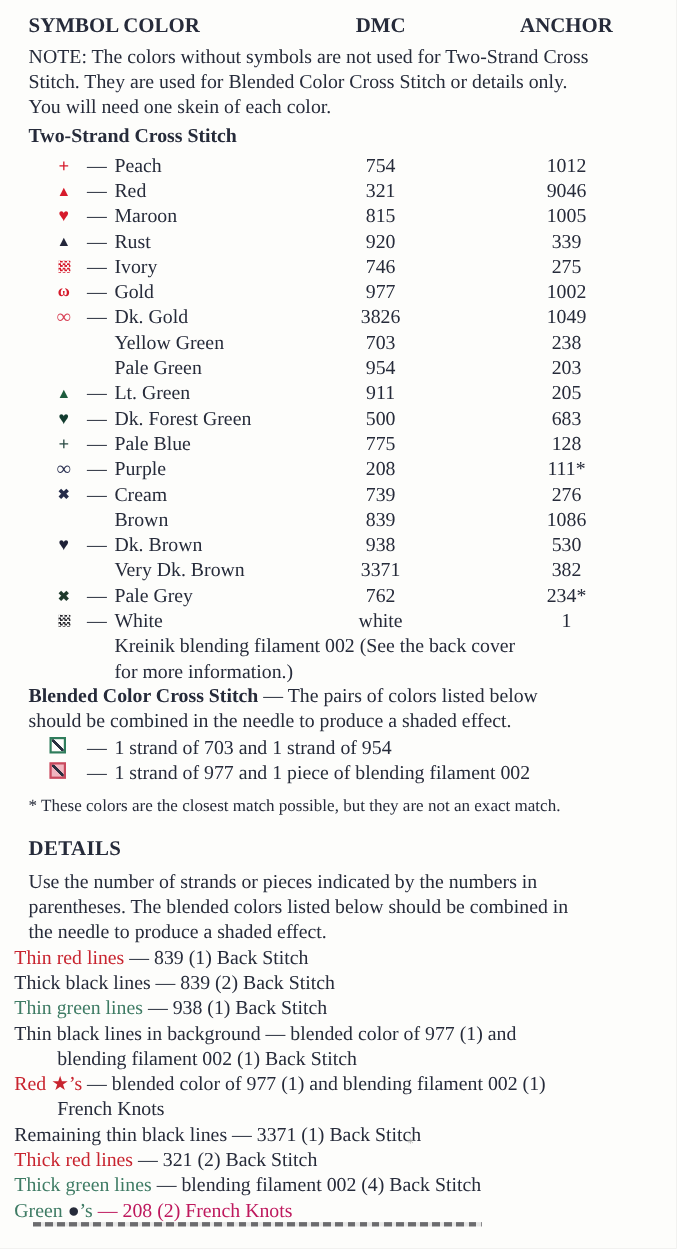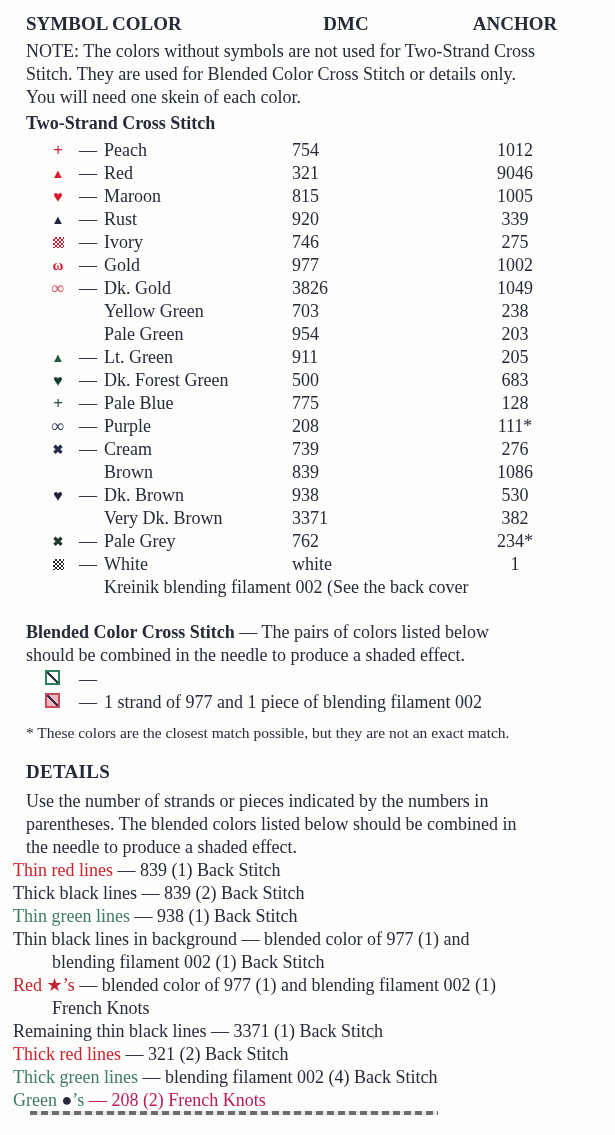--- a/index.html
+++ b/index.html
@@ -28,21 +28,21 @@
   .k-heart{font-size:16px;}
   .k-omega{font-size:15px; font-weight:700;}
   .k-infinity{font-size:18px; font-weight:700;}
   .k-x{font-size:13px; font-weight:700;}
   .sym.k-checker::before{
     content:""; display:block; width:11px; height:11px;
     background:repeating-conic-gradient(currentColor 0% 25%, transparent 0% 50%) 0 0/4px 4px;
   }
   .dash{left:74px; width:28px; text-align:center; color:#262b3a;}
   .cname{left:104px;}
-  .dmc{left:292px; width:88px; text-align:left;}
+  .dmc{left:302px; width:88px; text-align:center;}
   .anchor{left:440px; width:150px; text-align:center;}
   
   .brow{position:relative; height:23px;}
   .brow > span{position:absolute; top:0; white-space:nowrap;}
   .b-sq{left:45px; top:4px;}
   .b-dash{left:74px; width:28px; text-align:center;}
   .b-text{left:104px;}
   .blend-sq{display:inline-block; width:11px; height:11px; border:2px solid;}
   .blend-sq.green{border-color:#2f7d5c; background-color:#fdfdfb;
     background-image:linear-gradient(45deg, transparent 42%, #2a3040 42%, #2a3040 58%, transparent 58%);}
@@ -211,31 +211,39 @@
       <span class="dmc">white</span>
       <span class="anchor">1</span>
     </div>
       <div class="crow">
       <span class="sym k-none" style="color: rgb(38, 43, 58);"></span>
       <span class="dash"></span>
       <span class="cname">Kreinik blending filament 002 (See the back cover</span>
       <span class="dmc"></span>
       <span class="anchor"></span>
     </div>
+      <div class="crow">
+      <span class="sym k-none" style="color: rgb(38, 43, 58);"></span>
+      <span class="dash"></span>
+      <span class="cname">for more information.)</span>
+      <span class="dmc"></span>
+      <span class="anchor"></span>
+    </div>
     </div>
 
   <div class="abs para" style="top:621px">
     <span class="bold-head">Blended Color Cross Stitch</span><span> — The pairs of colors listed below</span>
   </div>
   <div class="abs para" style="top:644px">should be combined in the needle to produce a shaded effect.</div>
 
   <div class="abs" style="top:668px; left:0; width:615px">
     <div class="brow">
       <span class="b-sq"><span class="blend-sq green"></span></span>
       <span class="b-dash">—</span>
+      <span class="b-text">1 strand of 703 and 1 strand of 954</span>
     </div>
     <div class="brow">
       <span class="b-sq"><span class="blend-sq red"></span></span>
       <span class="b-dash">—</span>
       <span class="b-text">1 strand of 977 and 1 piece of blending filament 002</span>
     </div>
   </div>
 
   <div class="abs footnote" style="top:721px">* These colors are the closest match possible, but they are not an exact match.</div>
 

